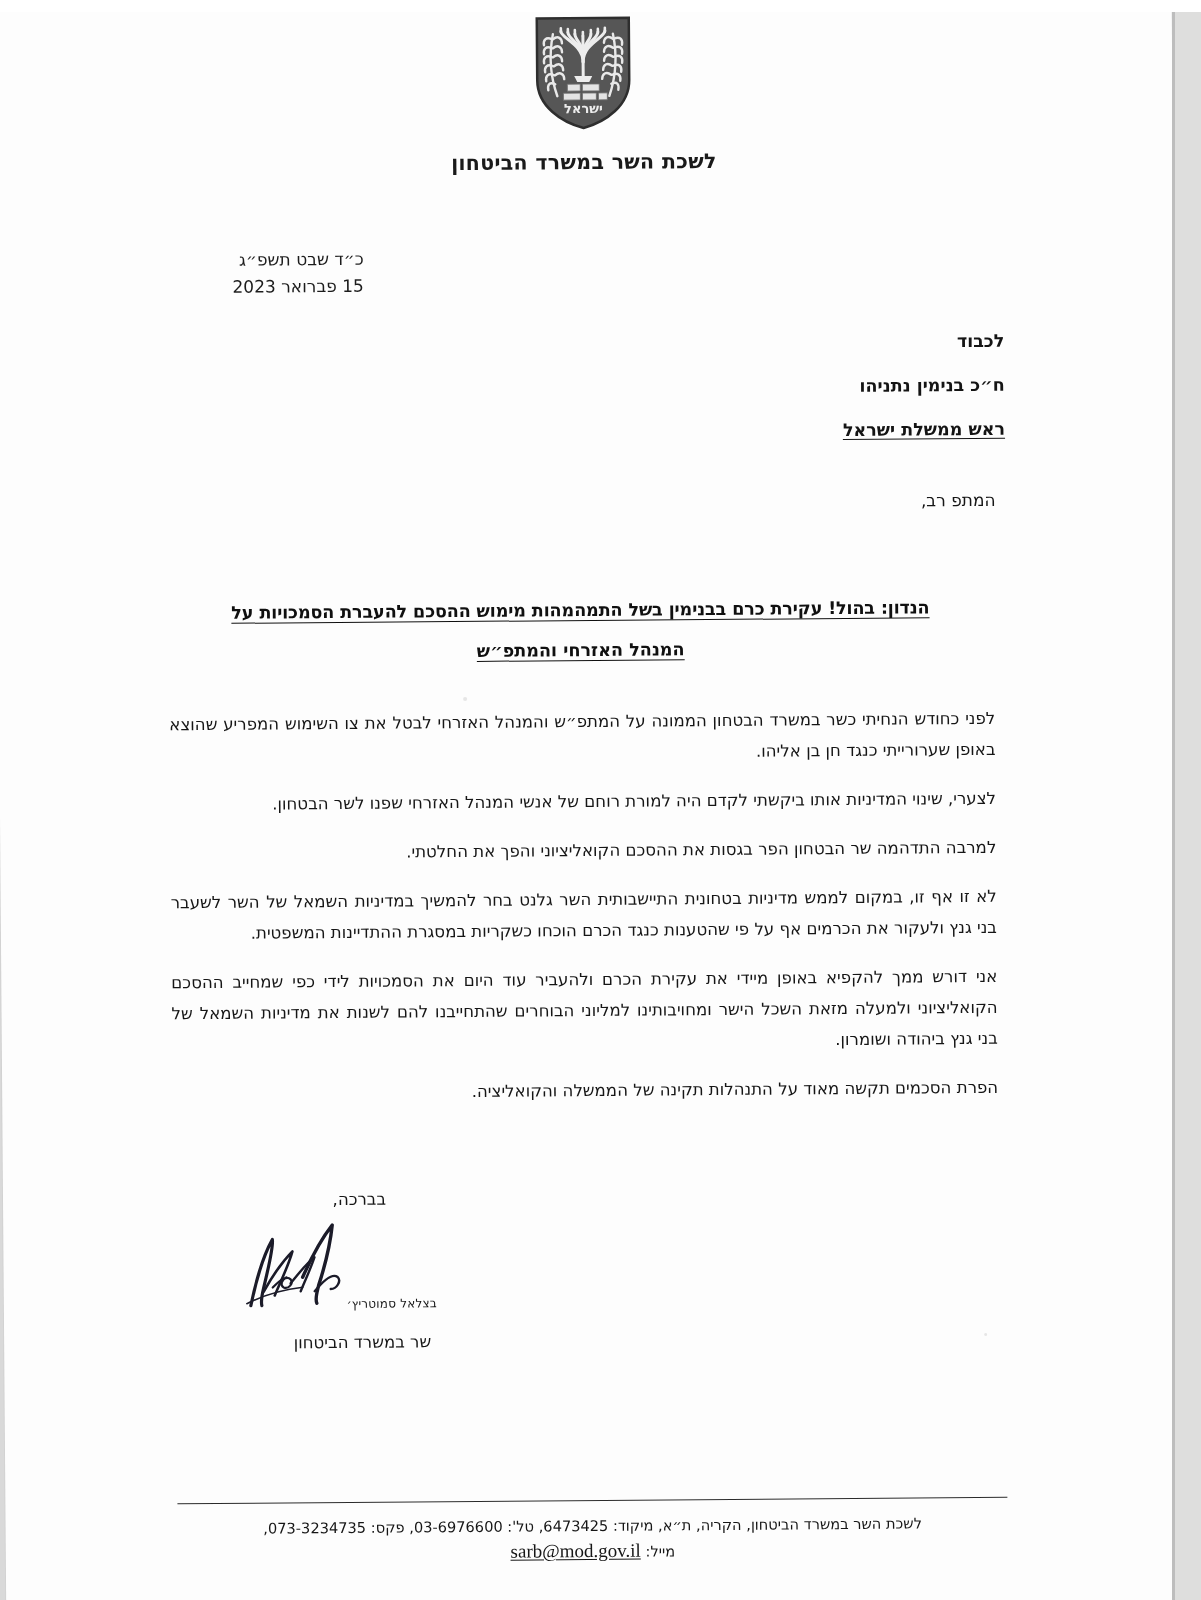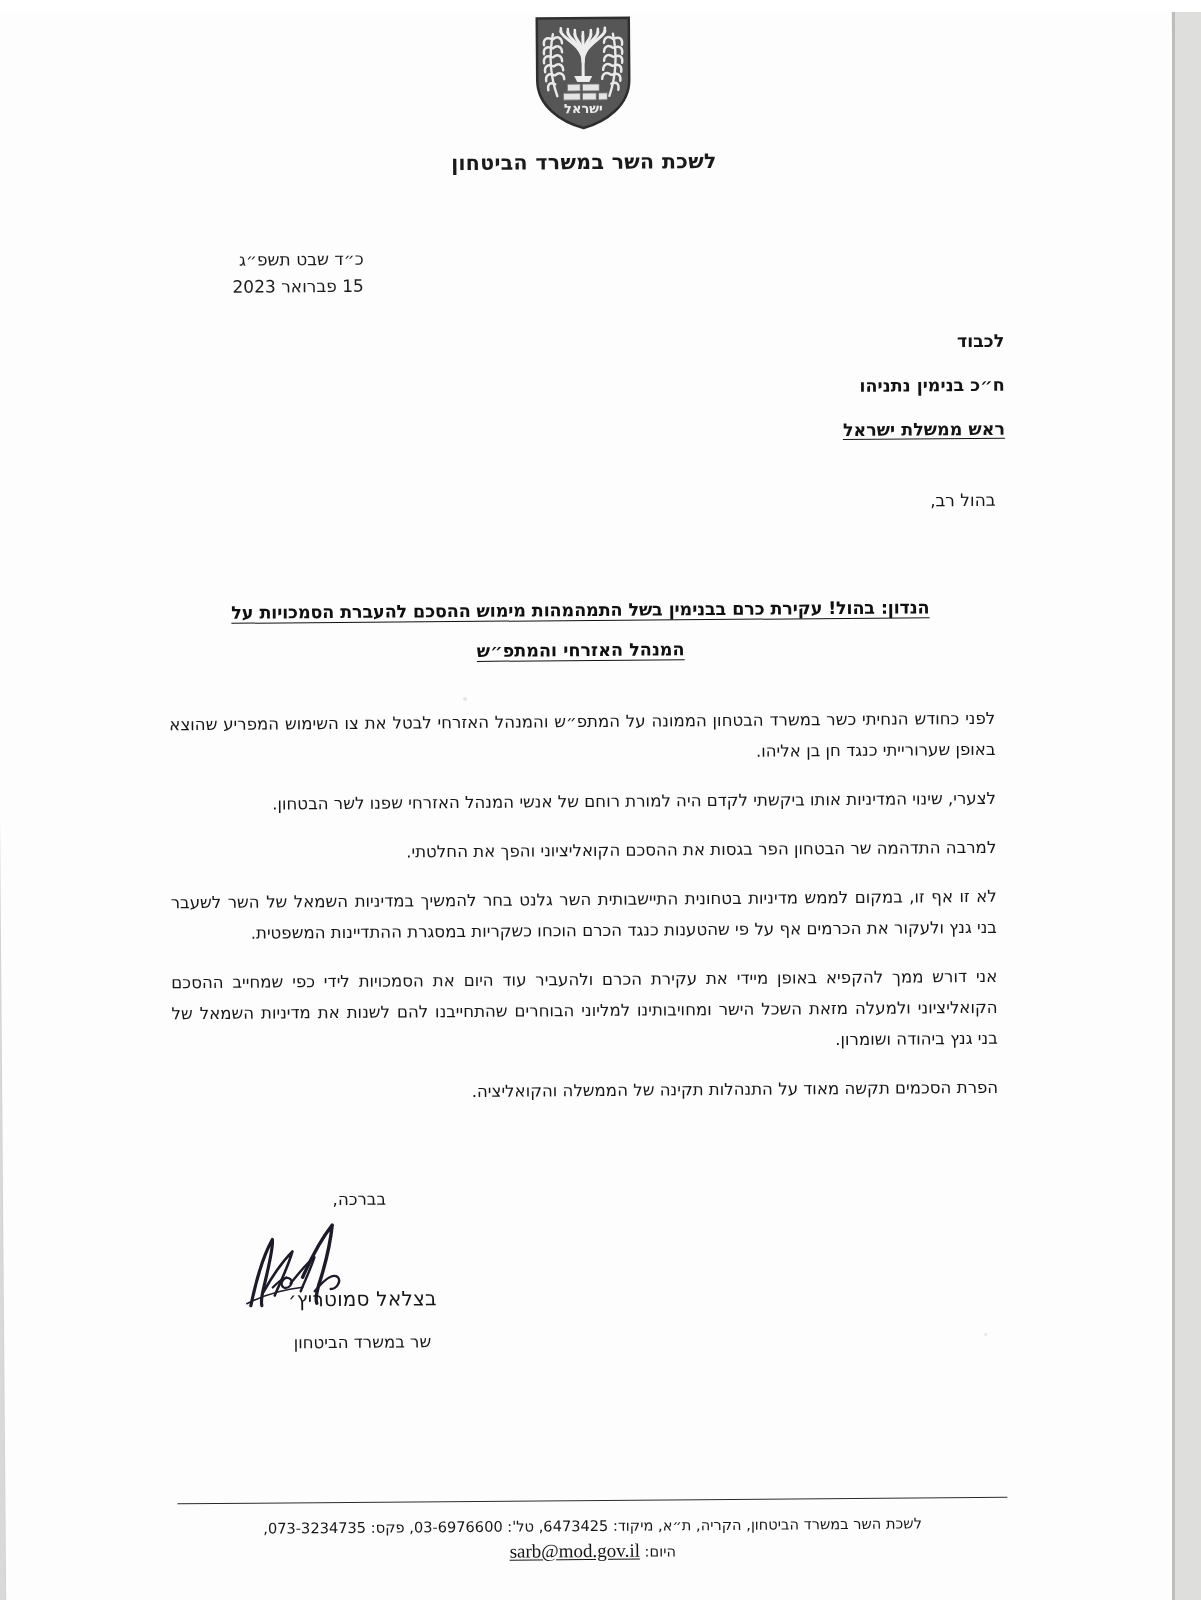--- a/index.html
+++ b/index.html
@@ -185,21 +185,21 @@
     right: 30px;
     width: 200px;
     height: 92px;
     pointer-events: none;
   }
   #signature-mark svg { display: block; width: 200px; height: 92px; }
   #sign-name {
     position: absolute;
     bottom: 0px;
     right: 0px;
-    font-size: 20px;
+    font-size: 12px;
     font-weight: 400;
     letter-spacing: 0.2px;
     white-space: nowrap;
   }
   #sign-title {
     margin-top: 22px;
     margin-right: 6px;
     font-size: 16.6px;
   }
 
@@ -331,21 +331,21 @@
         <div>כ״ד שבט תשפ״ג</div>
         <div>15 פברואר 2023</div>
       </div>
 
       <div class="blk" id="addressee-block">
         <div>לכבוד</div>
         <div>ח״כ בנימין נתניהו</div>
         <div id="addressee-role">ראש ממשלת ישראל</div>
       </div>
 
-      <div class="blk" id="greeting-block">בהול רב,</div>
+      <div class="blk" id="greeting-block">המתפ רב,</div>
 
       <div class="blk" id="subject-block">
         <div><span class="sub-line" id="subject-line-1">הנדון: בהול! עקירת כרם בבנימין בשל התמהמהות מימוש ההסכם להעברת הסמכויות על</span></div>
         <div><span class="sub-line" id="subject-line-2">המנהל האזרחי והמתפ״ש</span></div>
       </div>
 
       <div class="blk" id="body-block">
         <p>לפני כחודש הנחיתי כשר במשרד הבטחון הממונה על המתפ״ש והמנהל האזרחי לבטל את צו השימוש המפריע שהוצא באופן שערורייתי כנגד חן בן אליהו.</p>
         <p>לצערי, שינוי המדיניות אותו ביקשתי לקדם היה למורת רוחם של אנשי המנהל האזרחי שפנו לשר הבטחון.</p>
         <p>למרבה התדהמה שר הבטחון הפר בגסות את ההסכם הקואליציוני והפך את החלטתי.</p>
@@ -374,21 +374,21 @@
           <div id="sign-name">בצלאל סמוטריץ׳</div>
         </div>
 
         <div id="sign-title">שר במשרד הביטחון</div>
       </div>
 
       <div class="blk" id="footer-block">
         <div id="footer-rule"></div>
         <div class="footer-line">לשכת השר במשרד הביטחון, הקריה, ת״א, מיקוד: 6473425, טל': 03-6976600, פקס: 073-3234735,</div>
         <div class="footer-line">
-          <span class="footer-mail-label">היום:</span>
+          <span class="footer-mail-label">מייל:</span>
           <span id="footer-email">sarb@mod.gov.il</span>
         </div>
       </div>
 
       <div class="speckle" style="top:690px; right:710px; width:4px; height:4px;"></div>
       <div class="speckle" style="top:1330px; right:195px; width:3px; height:3px;"></div>
 
     </div>
   </div>
 

